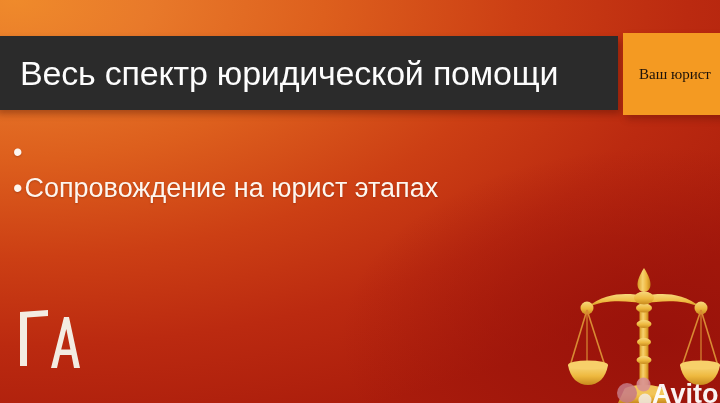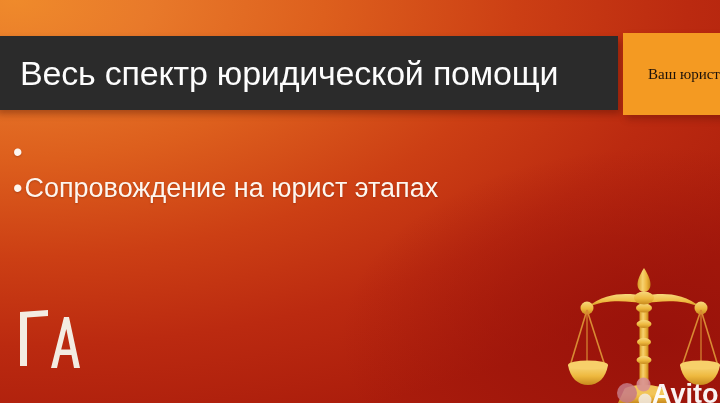--- a/index.html
+++ b/index.html
@@ -67,21 +67,21 @@
     box-shadow: 3px 4px 7px rgba(60,10,0,0.30);
     display: flex;
     align-items: center;
     justify-content: flex-start;
   }
   .badge-text {
     font-family: "Liberation Serif", serif;
     color: #1c120a;
     font-size: 15px;
     white-space: nowrap;
-    padding-left: 25px;
+    padding-left: 16px;
   }
 
   
   .bullets {
     position: absolute;
     left: 13px;
     top: 134px;
     width: 520px;
   }
   .bullet-row {

